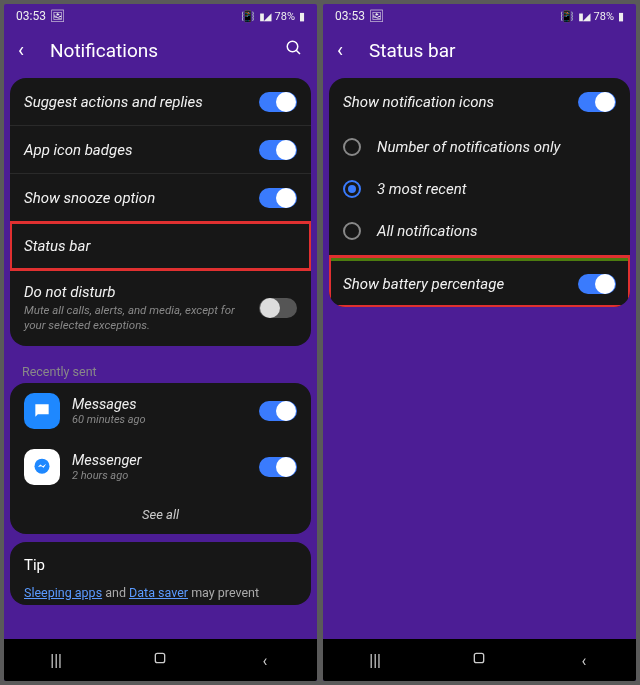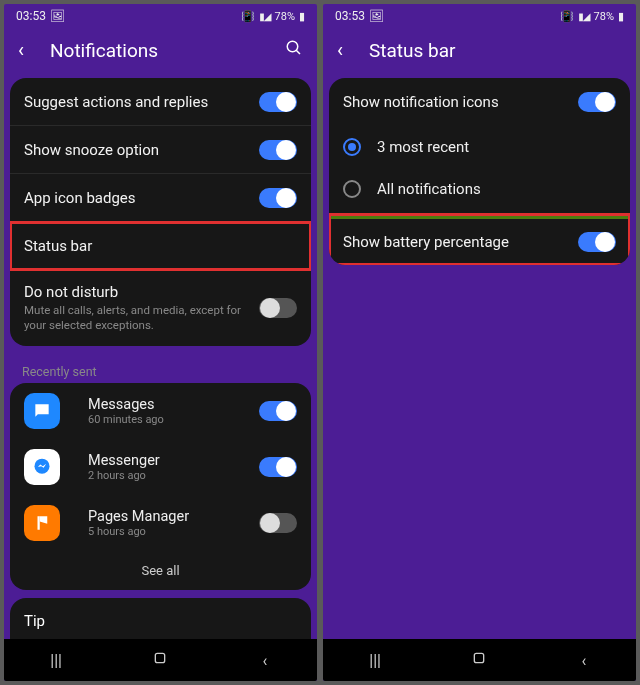--- a/index.html
+++ b/index.html
@@ -39,20 +39,21 @@
     gap: 18px;
   }
   .back-arrow { font-size: 20px; }
   .header-title { font-size: 19px; font-weight: 400; flex: 1; margin-left: 8px; }
   .search-ic { font-size: 18px; }
   .panel {
     background: #171717;
     border-radius: 16px;
     margin: 0 6px 8px 6px;
     overflow: hidden;
+    font-style: italic;
   }
   .row {
     display: flex;
     align-items: center;
     padding: 13px 14px;
     min-height: 48px;
     border-bottom: 1px solid #2a2a2a;
     position: relative;
   }
   .row:last-child { border-bottom: none; }
@@ -70,21 +71,21 @@
   .toggle.off { background: #555; }
   .toggle.off::after { right: auto; left: 1px; background: #ddd; }
   .highlight {
     outline: 3px solid #e03030;
     outline-offset: -2px;
   }
   .section-label {
     color: #888; font-size: 12.5px; padding: 10px 18px 4px 18px;
   }
   .app-row {
-    display: flex; align-items: center; padding: 10px 14px; gap: 28px;
+    display: flex; align-items: center; padding: 10px 14px; gap: 12px;
   }
   .app-icon {
     width: 36px; height: 36px; border-radius: 10px;
     display: flex; align-items: center; justify-content: center;
     flex-shrink: 0;
   }
   .app-icon.blue { background: #1e88ff; }
   .app-icon.white { background: #fff; }
   .app-icon.orange { background: #ff7a00; }
   .app-info { flex: 1; }
@@ -151,27 +152,27 @@
 
   <div class="panel">
     <div class="row">
       <div class="row-text">
           <div class="row-title">Suggest actions and replies</div>
         </div>
       <div class="toggle"></div>
     </div>
     <div class="row">
       <div class="row-text">
+          <div class="row-title">App icon badges</div>
+        </div>
+      <div class="toggle"></div>
+    </div>
+    <div class="row">
+      <div class="row-text">
           <div class="row-title">Show snooze option</div>
-        </div>
-      <div class="toggle"></div>
-    </div>
-    <div class="row">
-      <div class="row-text">
-          <div class="row-title">App icon badges</div>
         </div>
       <div class="toggle"></div>
     </div>
     <div class="row highlight">
       <div class="row-text">
           <div class="row-title">Status bar</div>
         </div>
     </div>
     <div class="row">
       <div class="row-text">
@@ -203,33 +204,20 @@
             <circle cx="12" cy="11" r="9"></circle>
             <path d="M7 12l3-3 3 2 4-3-3 5-3-2z" fill="#fff"></path>
           </svg>
       </div>
       <div class="app-info">
         <div class="app-name">Messenger</div>
         <div class="app-time">2 hours ago</div>
       </div>
       <div class="toggle"></div>
     </div>
-    <div class="app-row">
-      <div class="app-icon orange">
-        <svg width="18" height="18" viewBox="0 0 24 24" fill="#fff">
-            <rect x="6" y="3" width="3" height="18"></rect>
-            <path d="M9 3h10v10L9 10z"></path>
-          </svg>
-      </div>
-      <div class="app-info">
-        <div class="app-name">Pages Manager</div>
-        <div class="app-time">5 hours ago</div>
-      </div>
-      <div class="toggle off"></div>
-    </div>
     <div class="see-all">See all</div>
   </div>
 
   <div class="tip-panel">
     <div class="tip-title">Tip</div>
     <div class="tip-body">
       <a>Sleeping apps</a><span> and </span><a>Data saver</a><span> may prevent</span>
     </div>
   </div>
 
@@ -264,20 +252,24 @@
   </div>
 
   <div class="panel">
     <div class="row" style="border-bottom:none">
       <div class="row-text">
           <div class="row-title">Show notification icons</div>
         </div>
       <div class="toggle"></div>
     </div>
     <div class="radio-row">
+      <div class="radio"></div>
+      <div class="radio-label">Number of notifications only</div>
+    </div>
+    <div class="radio-row">
       <div class="radio sel"></div>
       <div class="radio-label">3 most recent</div>
     </div>
     <div class="radio-row" style="padding-bottom:16px">
       <div class="radio"></div>
       <div class="radio-label">All notifications</div>
     </div>
     <div class="row highlight" style="border-top:5px solid #4d7c0f;border-bottom:none">
       <div class="row-text">
           <div class="row-title">Show battery percentage</div>

